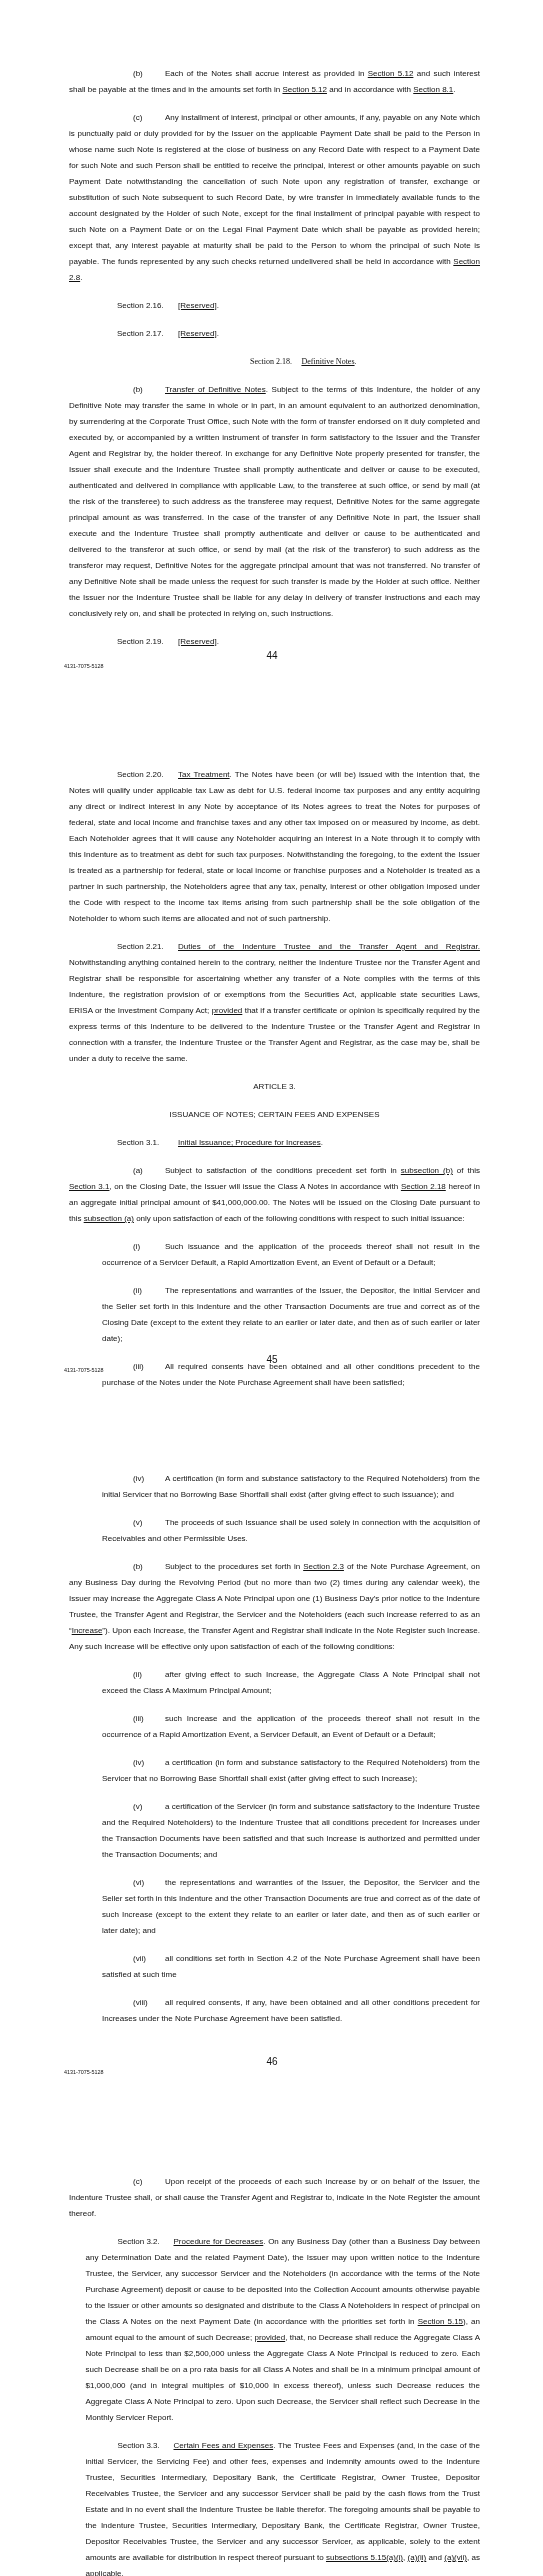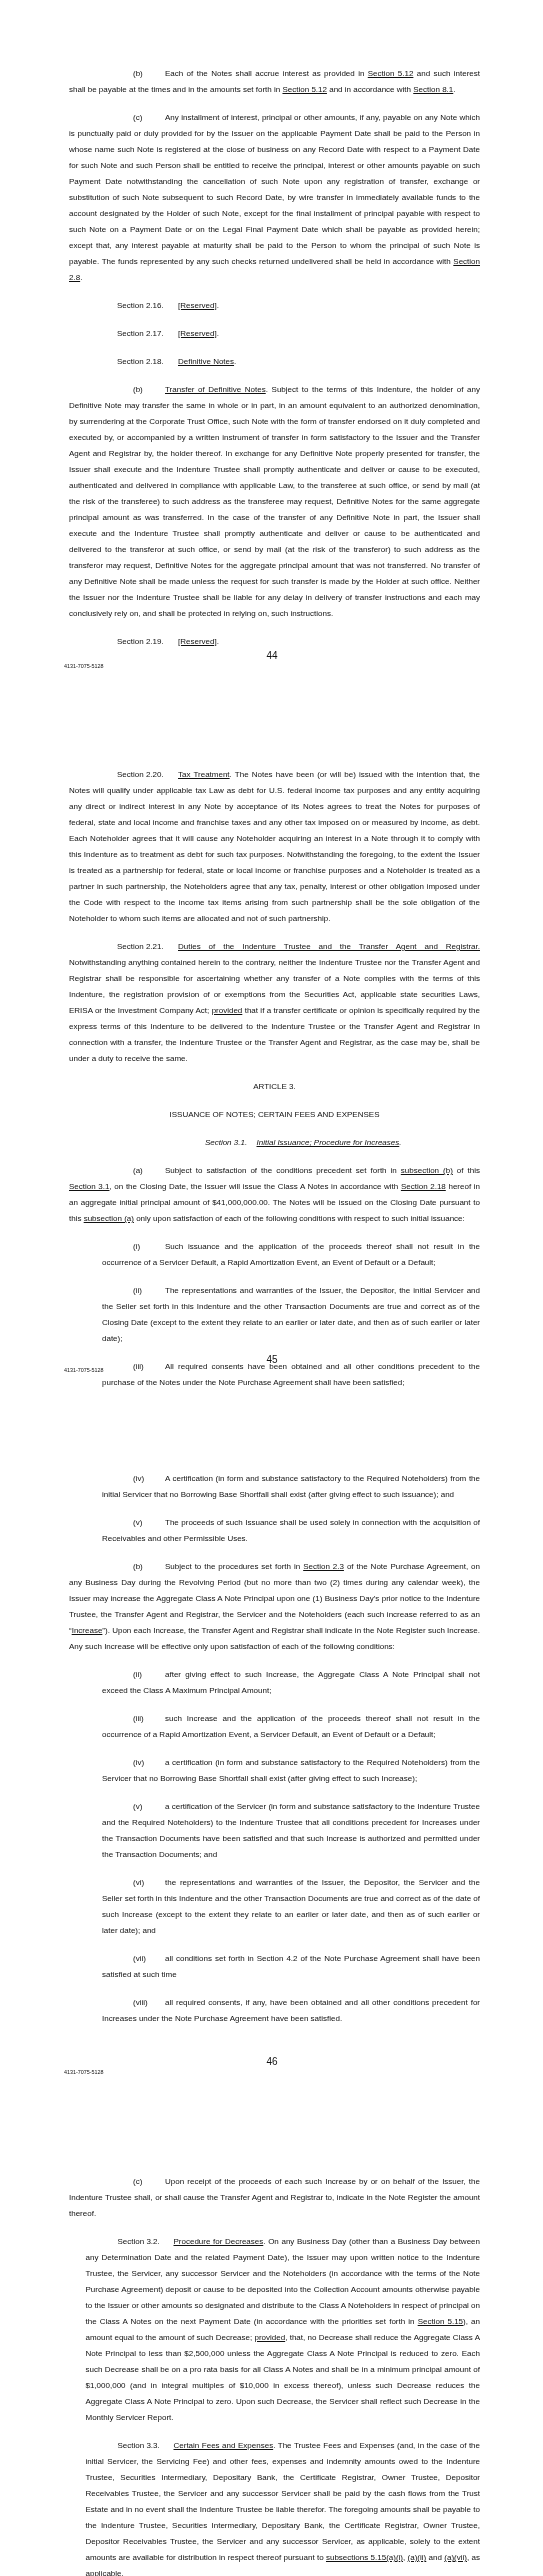--- a/index.html
+++ b/index.html
@@ -18,34 +18,34 @@
 </style>
 </head>
 <body>
 
 <div class="page" style="top:0px;">
   <div class="page-body" style="top:66px;" id="pb0">
       <div class="para" style="text-indent: 0px;"><span class="lbl" style="margin-left: 64px; width: 32px;">(b)</span><span>Each of the Notes shall accrue interest as provided in </span><span class="u">Section 5.12</span><span> and such interest shall be payable at the times and in the amounts set forth in </span><span class="u">Section 5.12</span><span> and in accordance with </span><span class="u">Section 8.1</span><span>.</span></div>
       <div class="para" style="text-indent: 0px;"><span class="lbl" style="margin-left: 64px; width: 32px;">(c)</span><span>Any installment of interest, principal or other amounts, if any, payable on any Note which is punctually paid or duly provided for by the Issuer on the applicable Payment Date shall be paid to the Person in whose name such Note is registered at the close of business on any Record Date with respect to a Payment Date for such Note and such Person shall be entitled to receive the principal, interest or other amounts payable on such Payment Date notwithstanding the cancellation of such Note upon any registration of transfer, exchange or substitution of such Note subsequent to such Record Date, by wire transfer in immediately available funds to the account designated by the Holder of such Note, except for the final installment of principal payable with respect to such Note on a Payment Date or on the Legal Final Payment Date which shall be payable as provided herein; except that, any interest payable at maturity shall be paid to the Person to whom the principal of such Note is payable.  The funds represented by any such checks returned undelivered shall be held in accordance with </span><span class="u">Section 2.8</span><span>.</span></div>
       <div class="para" style="text-align: left;"><span class="lbl" style="margin-left: 48px; width: 61px;">Section 2.16.</span><span class="u">[Reserved]</span><span>.</span></div>
       <div class="para" style="text-align: left;"><span class="lbl" style="margin-left: 48px; width: 61px;">Section 2.17.</span><span class="u">[Reserved]</span><span>.</span></div>
-      <div class="para" style="text-align: left;"><span class="lbl" style="margin-left: 48px; width: 61px;">Section 2.18.</span><span class="u">Definitive Notes</span><span>.</span></div>
+      <div class="para" style="text-align: center; font-family: Liberation Serif, serif;"><span class="lbl" style="margin-left: 48px; width: 61px;">Section 2.18.</span><span class="u">Definitive Notes</span><span>.</span></div>
       <div class="para" style="text-indent: 0px;"><span class="lbl" style="margin-left: 64px; width: 32px;">(b)</span><span class="u">Transfer of Definitive Notes</span><span>.  Subject to the terms of this Indenture, the holder of any Definitive Note may transfer the same in whole or in part, in an amount equivalent to an authorized denomination, by surrendering at the Corporate Trust Office, such Note with the form of transfer endorsed on it duly completed and executed by, or accompanied by a written instrument of transfer in form satisfactory to the Issuer and the Transfer Agent and Registrar by, the holder thereof.  In exchange for any Definitive Note properly presented for transfer, the Issuer shall execute and the Indenture Trustee shall promptly authenticate and deliver or cause to be executed, authenticated and delivered in compliance with applicable Law, to the transferee at such office, or send by mail (at the risk of the transferee) to such address as the transferee may request, Definitive Notes for the same aggregate principal amount as was transferred.  In the case of the transfer of any Definitive Note in part, the Issuer shall execute and the Indenture Trustee shall promptly authenticate and deliver or cause to be authenticated and delivered to the transferor at such office, or send by mail (at the risk of the transferor) to such address as the transferor may request, Definitive Notes for the aggregate principal amount that was not transferred.  No transfer of any Definitive Note shall be made unless the request for such transfer is made by the Holder at such office.  Neither the Issuer nor the Indenture Trustee shall be liable for any delay in delivery of transfer instructions and each may conclusively rely on, and shall be protected in relying on, such instructions.</span></div>
       <div class="para" style="text-align: left;"><span class="lbl" style="margin-left: 48px; width: 61px;">Section 2.19.</span><span class="u">[Reserved]</span><span>.</span></div>
     </div>
   <div class="page-num" style="top:650px;">44</div>
   <div class="doc-id" style="top:663px;">4131-7075-5128</div>
 </div>
 <div class="page" style="top:703px;">
   <div class="page-body" style="top:64px;" id="pb1">
       <div class="para"><span class="lbl" style="margin-left: 48px; width: 61px;">Section 2.20.</span><span class="u">Tax Treatment</span><span>.  The Notes have been (or will be) issued with the intention that, the Notes will qualify under applicable tax Law as debt for U.S. federal income tax purposes and any entity acquiring any direct or indirect interest in any Note by acceptance of its Notes agrees to treat the Notes for purposes of federal, state and local income and franchise taxes and any other tax imposed on or measured by income, as debt.  Each Noteholder agrees that it will cause any Noteholder acquiring an interest in a Note through it to comply with this Indenture as to treatment as debt for such tax purposes.  Notwithstanding the foregoing, to the extent the Issuer is treated as a partnership for federal, state or local income or franchise purposes and a Noteholder is treated as a partner in such partnership, the Noteholders agree that any tax, penalty, interest or other obligation imposed under the Code with respect to the income tax items arising from such partnership shall be the sole obligation of the Noteholder to whom such items are allocated and not of such partnership.</span></div>
       <div class="para"><span class="lbl" style="margin-left: 48px; width: 61px;">Section 2.21.</span><span class="u">Duties of the Indenture Trustee and the Transfer Agent and Registrar.</span><span> Notwithstanding anything contained herein to the contrary, neither the Indenture Trustee nor the Transfer Agent and Registrar shall be responsible for ascertaining whether any transfer of a Note complies with the terms of this Indenture, the registration provision of or exemptions from the Securities Act, applicable state securities Laws, ERISA or the Investment Company Act; </span><span class="u">provided</span><span> that if a transfer certificate or opinion is specifically required by the express terms of this Indenture to be delivered to the Indenture Trustee or the Transfer Agent and Registrar in connection with a transfer, the Indenture Trustee or the Transfer Agent and Registrar, as the case may be, shall be under a duty to receive the same.</span></div>
       <div class="center">ARTICLE 3.</div>
       <div class="center">ISSUANCE OF NOTES; CERTAIN FEES AND EXPENSES</div>
-      <div class="para" style="text-align: center; font-style: italic;"><span class="lbl" style="margin-left: 48px; width: 61px;">Section 3.1.</span><span class="u">Initial Issuance; Procedure for Increases</span><span>.</span></div>
+      <div class="para" style="text-align: left;"><span class="lbl" style="margin-left: 48px; width: 61px;">Section 3.1.</span><span class="u">Initial Issuance; Procedure for Increases</span><span>.</span></div>
       <div class="para" style="text-indent: 0px;"><span class="lbl" style="margin-left: 64px; width: 32px;">(a)</span><span>Subject to satisfaction of the conditions precedent set forth in </span><span class="u">subsection (b)</span><span> of this </span><span class="u">Section 3.1</span><span>, on the Closing Date, the Issuer will issue the Class A Notes in accordance with </span><span class="u">Section 2.18</span><span> hereof in an aggregate initial principal amount of $41,000,000.00. The Notes will be issued on the Closing Date pursuant to this </span><span class="u">subsection (a)</span><span> only upon satisfaction of each of the following conditions with respect to such initial issuance:</span></div>
       <div class="para sub"><span class="lbl" style="margin-left: 31px; width: 32px;">(i)</span><span>Such issuance and the application of the proceeds thereof shall not result in the occurrence of a Servicer Default, a Rapid Amortization Event, an Event of Default or a Default;</span></div>
       <div class="para sub"><span class="lbl" style="margin-left: 31px; width: 32px;">(ii)</span><span>The representations and warranties of the Issuer, the Depositor, the initial Servicer and the Seller set forth in this Indenture and the other Transaction Documents are true and correct as of the Closing Date (except to the extent they relate to an earlier or later date, and then as of such earlier or later date);</span></div>
       <div class="para sub"><span class="lbl" style="margin-left: 31px; width: 32px;">(iii)</span><span>All required consents have been obtained and all other conditions precedent to the purchase of the Notes under the Note Purchase Agreement shall have been satisfied;</span></div>
     </div>
   <div class="page-num" style="top:651px;">45</div>
   <div class="doc-id" style="top:664px;">4131-7075-5128</div>
 </div>
 <div class="page" style="top:1406px;">
   <div class="page-body" style="top:65px;" id="pb2">

